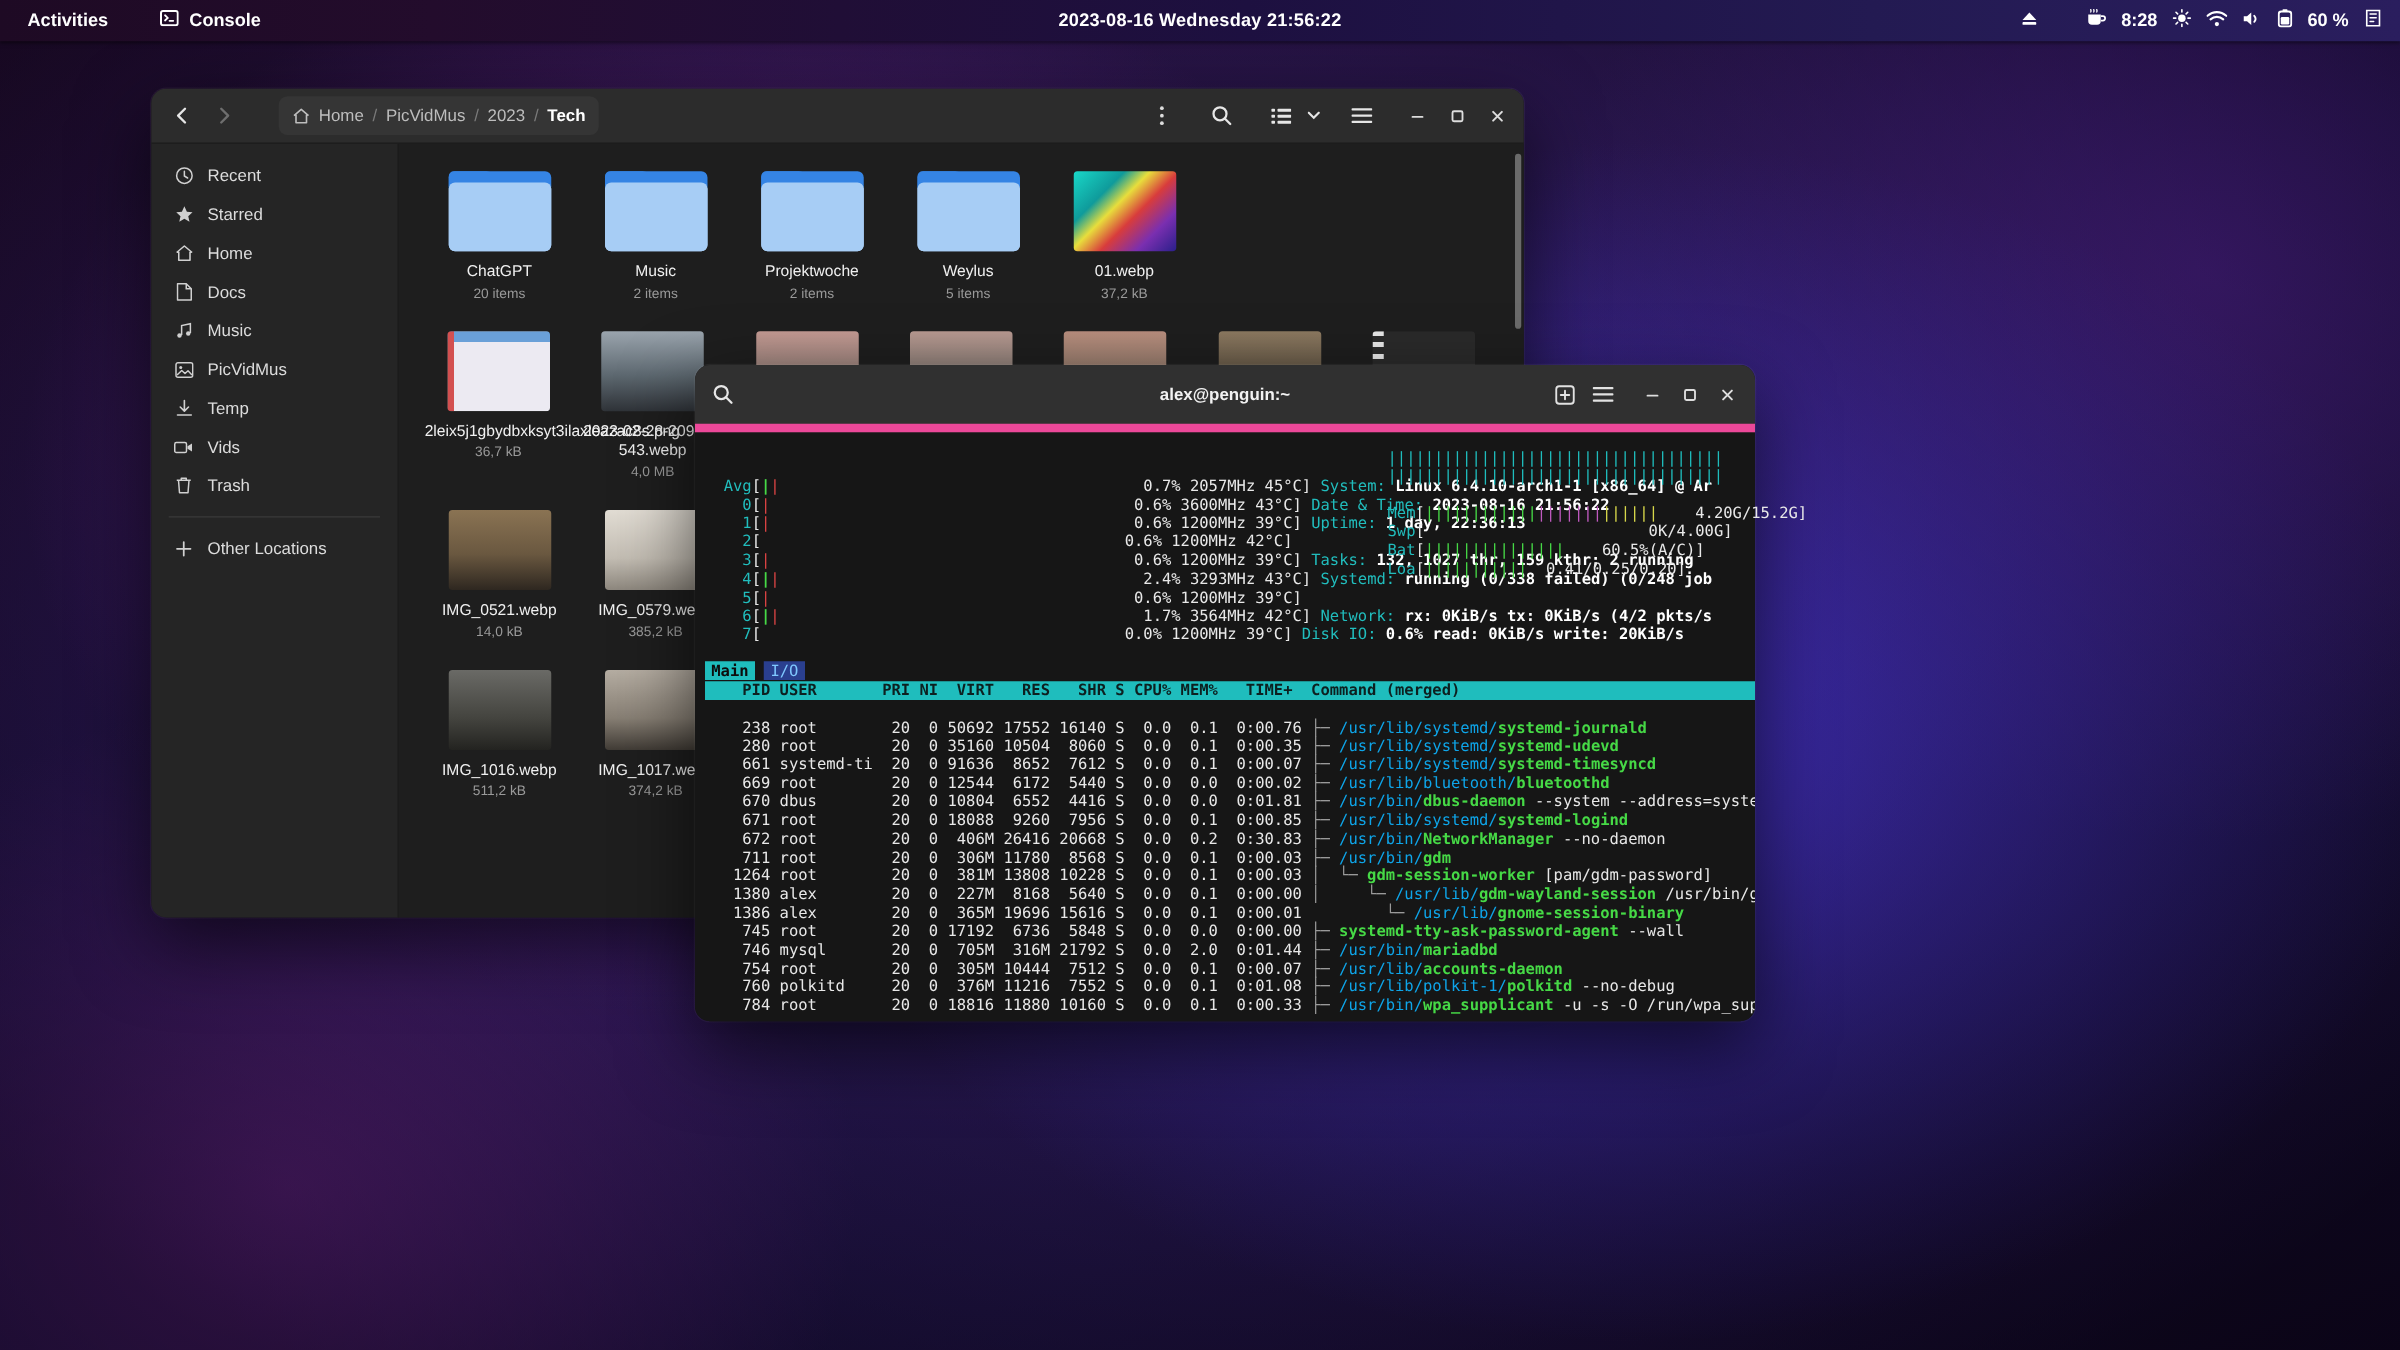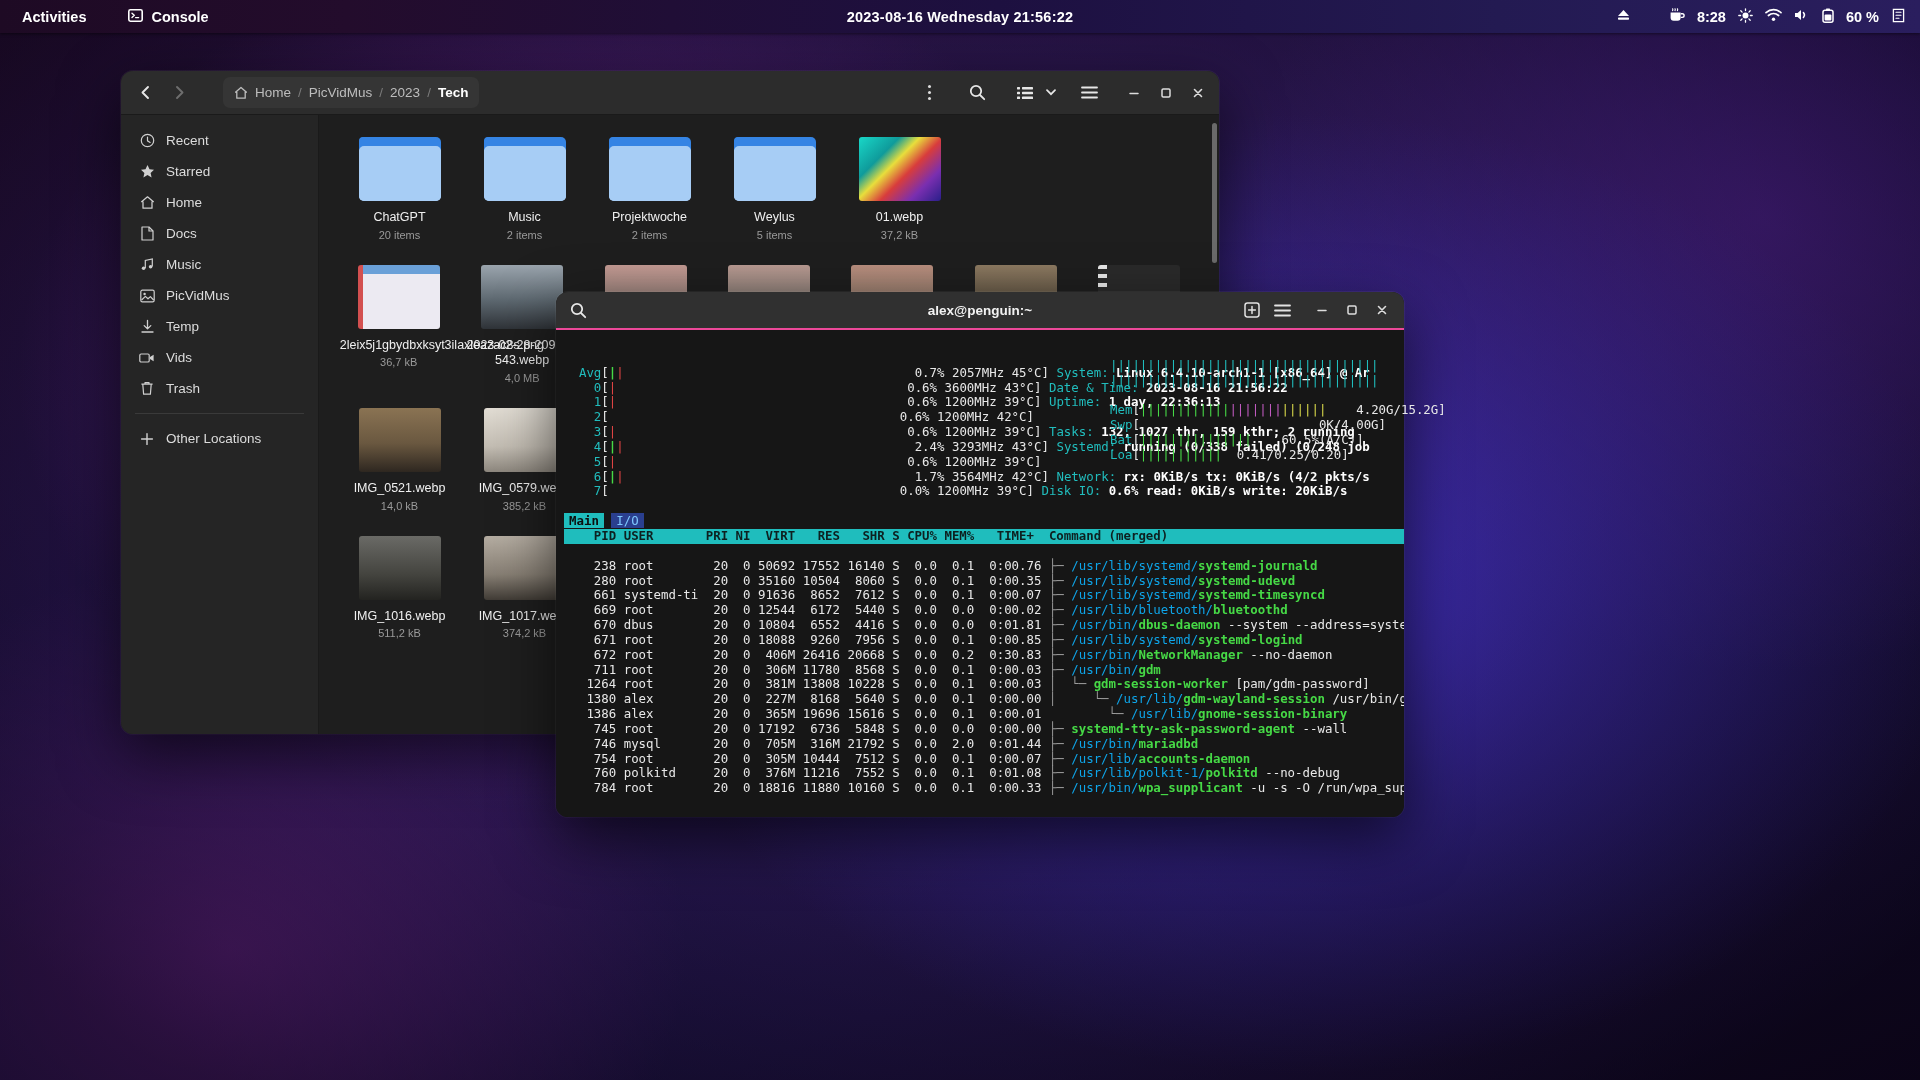--- a/index.html
+++ b/index.html
@@ -91,22 +91,22 @@
                       background:#3584e4; border-radius:5px 5px 0 0; }
   .folder-ico .body:after { content:""; position:absolute; left:0; top:0; width:82px; height:55px;
                       background:#a7cdf5; border-radius:5px; }
   .fname { margin-top: 9px; font-size: 12.5px; color:#f0f0f0; text-align:center; line-height:1.25;
            max-width: 118px; }
   .fmeta { margin-top: 3px; font-size: 11px; color:#9a9a9a; }
   .thumb { width: 82px; height: 64px; border-radius:3px; background:#444; }
 
   
   #term-window { left:556px; top:292px; width:848px; height:525px; background:#181818; }
-  #term-header { height: 38px; background:#303030; display:flex; align-items:center; padding: 12px 8px;
-                 border-bottom:2px solid #ec4899; }
+  #term-header { height: 54px; background:#303030; display:flex; align-items:center; padding: 12px 8px;
+                 border-bottom:7px solid #ec4899; }
   #term-title { position:absolute; left:0; right:0; text-align:center; color:#f2f2f2;
                 font-size: 13.5px; font-weight:bold; pointer-events:none; }
   #term-header .t-left { display:flex; gap:4px; z-index:2; }
   #term-header .t-right { margin-left:auto; display:flex; gap:2px; z-index:2; }
   .tbtn { width:28px;height:28px;border-radius:6px;display:flex;align-items:center;justify-content:center;
           color:#e2e2e2;font-size:13px; }
   #term-body {
     background:#161616; height: 487px; padding: 6px 0 15px 0;
     font-family: "DejaVu Sans Mono", "Liberation Mono", monospace;
     font-size: 12.4px; line-height: 14.85px; color:#d6d6d6; white-space: pre; overflow:hidden;

